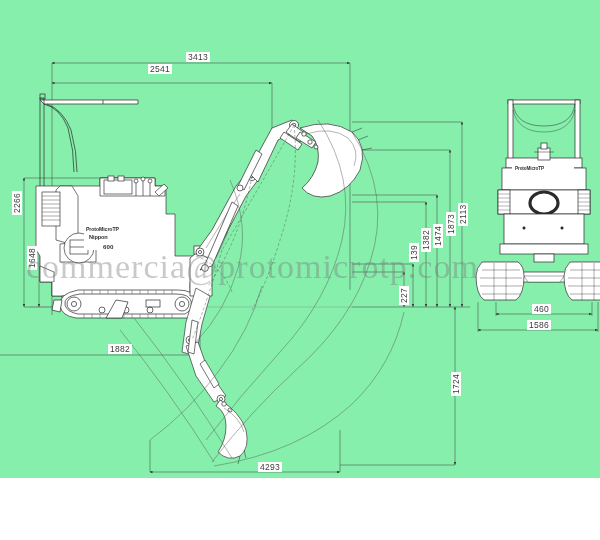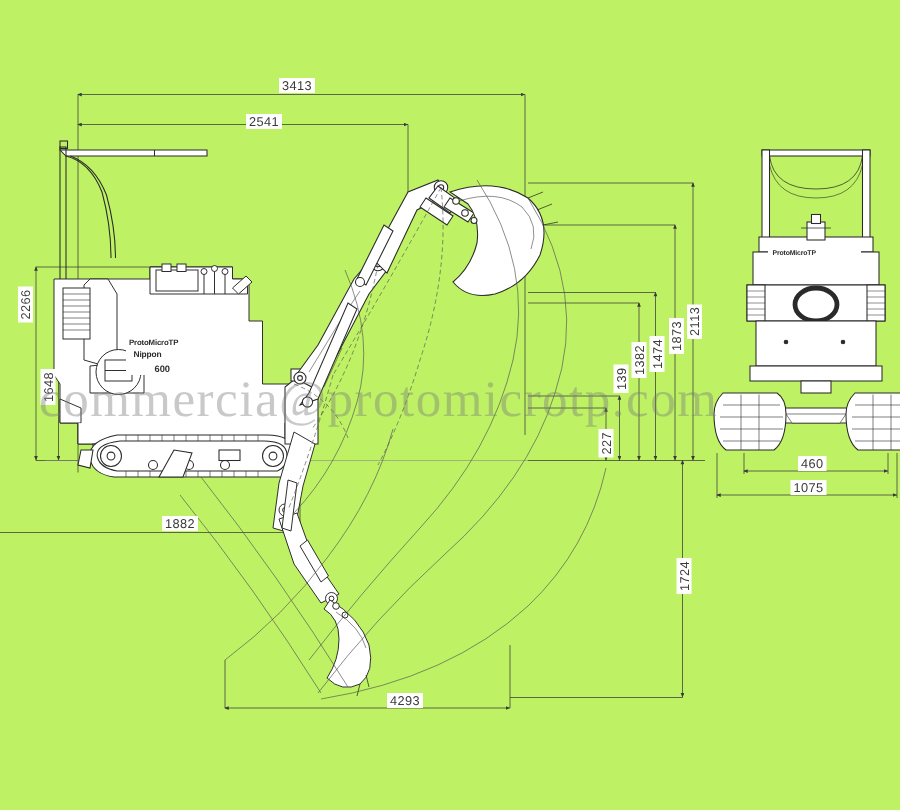--- a/index.html
+++ b/index.html
@@ -8,22 +8,22 @@
   }
   body {
     width: 600px; height: 540px;
     overflow: hidden;
     font-family: "Liberation Sans", sans-serif;
     position: relative;
   }
   #sheet {
     position: absolute;
     left: 0; top: 0;
-    width: 600px; height: 540px;
-    background: #bef264;
+    width: 600px; height: 478px;
+    background: #86efac;
   }
   svg.draw {
     position: absolute;
     left: 0; top: 0;
     width: 600px; height: 540px;
   }
   .dim-label {
     position: absolute;
     font-family: "Liberation Sans", sans-serif;
     font-size: 8.5px;
@@ -408,38 +408,38 @@
       <line x1="496" y1="302" x2="496" y2="316"></line>
       <line x1="592" y1="302" x2="592" y2="316"></line>
 
       <line x1="478" y1="330" x2="598" y2="330" marker-start="url(#arL)" marker-end="url(#ar)"></line>
       <line x1="478" y1="302" x2="478" y2="332"></line>
       <line x1="598" y1="302" x2="598" y2="332"></line>
     </g>
   </svg>
 
   <div class="dim-label" style="left:186px; top:52px;">3413</div>
-  <div class="dim-label" style="left:148px; top:76px;margin-left:16px;">2541</div>
+  <div class="dim-label" style="left:148px; top:64px;">2541</div>
 
   <div class="dim-label vert" style="left:12px; top:215px;">2266</div>
   <div class="dim-label vert" style="left:27px; top:270px;">1648</div>
 
   <div class="dim-label vert" style="left:399px; top:305px;">227</div>
   <div class="dim-label vert" style="left:409px; top:262px;">139</div>
   <div class="dim-label vert" style="left:421px; top:252px;">1382</div>
   <div class="dim-label vert" style="left:433px; top:248px;">1474</div>
   <div class="dim-label vert" style="left:446px; top:236px;">1873</div>
   <div class="dim-label vert" style="left:458px; top:226px;">2113</div>
   <div class="dim-label vert" style="left:451px; top:396px;">1724</div>
 
   <div class="dim-label" style="left:108px; top:344px;text-align:center;">1882</div>
   <div class="dim-label" style="left:258px; top:462px;">4293</div>
 
   <div class="dim-label" style="left:532px; top:304px;">460</div>
-  <div class="dim-label" style="left:527px; top:320px;">1075</div>
+  <div class="dim-label" style="left:527px; top:320px;">1586</div>
 
   <div class="brand" id="brand-line1">ProtoMicroTP</div>
   <div class="brand" id="brand-line2">Nippon</div>
   <div class="brand" id="brand-line3">600</div>
   <div class="brand" id="brand-rear">ProtoMicroTP</div>
 
   <div id="watermark">commercia@protomicrotp.com</div>
 
 </div>
 

